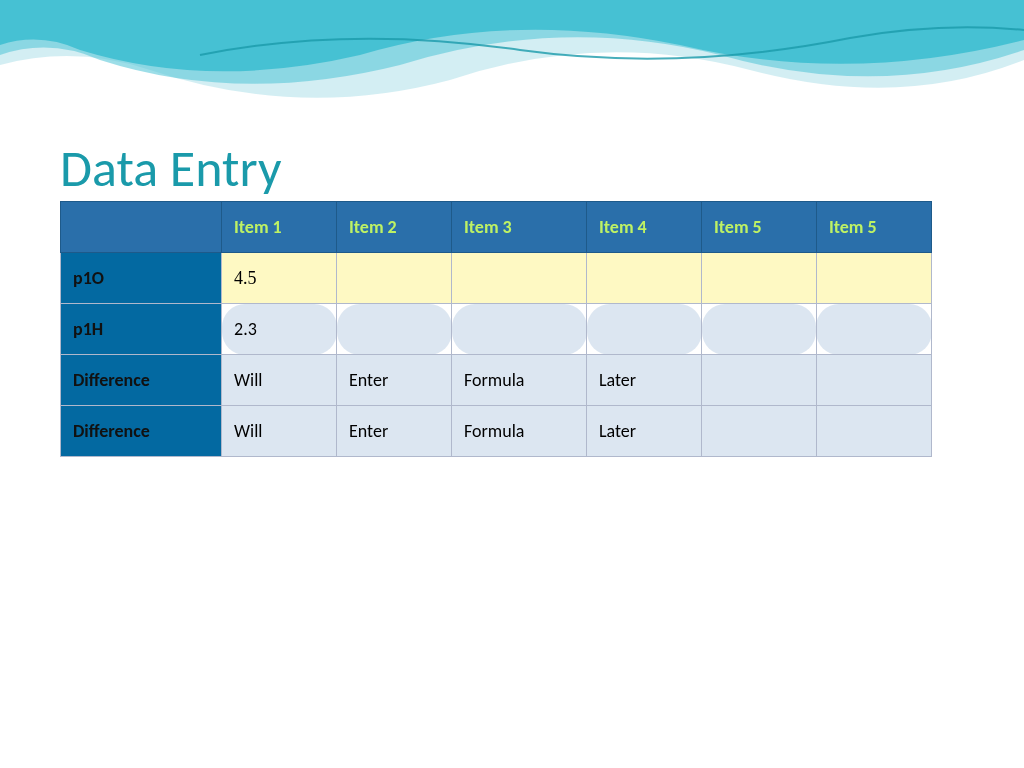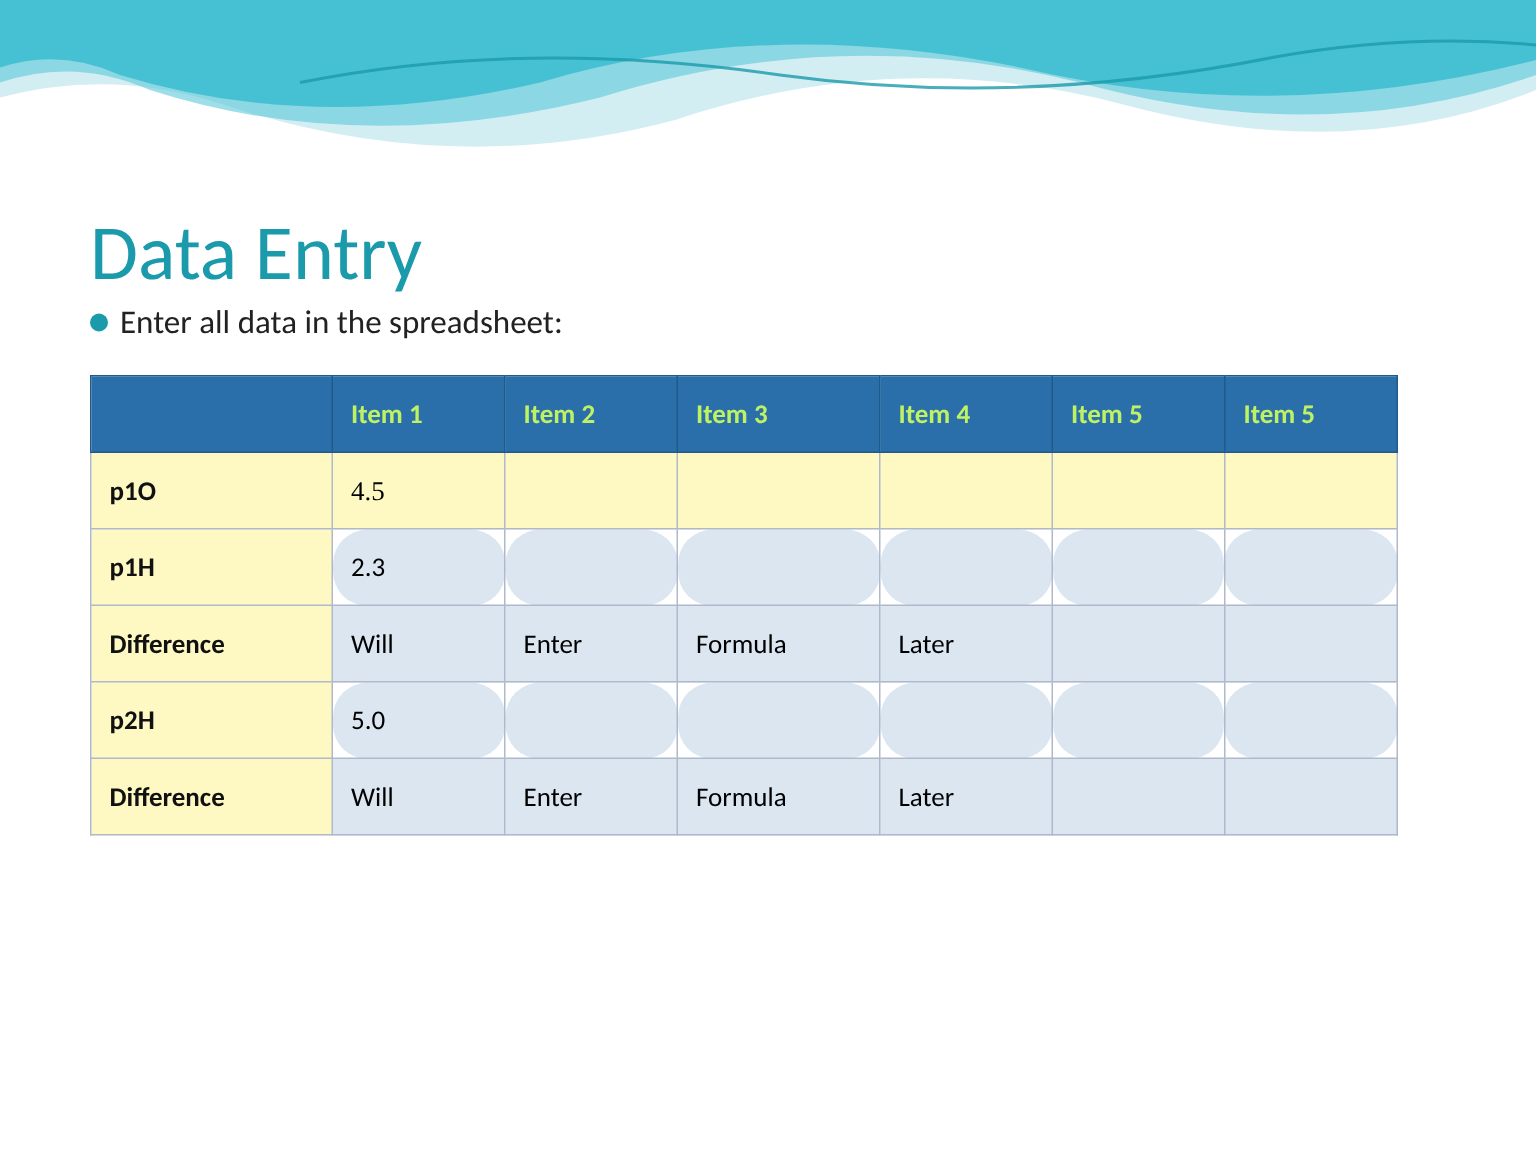--- a/index.html
+++ b/index.html
@@ -84,21 +84,21 @@
 
     .data-table td {
       font-size: 18px;
       padding: 14px 12px;
       border: 1px solid #b0b8cc;
       vertical-align: middle;
     }
 
     
     .data-table td:first-child {
-      background: #fef9c3;
+      background: #0369a1;
       font-weight: 700;
       color: #111;
     }
 
     
     .row-p1o td:not(:first-child),
     .row-p2o td:not(:first-child) {
       background: #ffffff;
     }
 
@@ -143,24 +143,20 @@
     <path d="M0,0 L1024,0 L1024,40 Q850,85 680,45 Q510,10 360,55 Q210,90 80,50 Q40,32 0,45 Z" fill="#2ab8cc" opacity="0.7"></path>
 
     <path d="M200,55 Q350,25 520,50 Q680,72 850,38 Q940,22 1024,30" fill="none" stroke="#1a9aaa" stroke-width="2" opacity="0.8"></path>
   </svg>
 </div>
 
 <div class="content">
 
   <h1 class="page-title">Data Entry</h1>
 
-  <div class="subtitle-line">
-    <div class="bullet-dot"></div>
-    <span class="subtitle-text">Enter all data in the spreadsheet:</span>
-  </div>
 
   <table class="data-table">
     <thead>
       <tr>
         <th class="empty-header"></th>
         <th>Item 1</th>
         <th>Item 2</th>
         <th>Item 3</th>
         <th>Item 4</th>
         <th>Item 5</th>
@@ -188,29 +184,20 @@
         </tr>
         <tr class="row-diff1">
           <td>Difference</td>
           <td>Will</td>
           <td>Enter</td>
           <td>Formula</td>
           <td>Later</td>
           <td></td>
           <td></td>
         </tr>
-        <tr class="row-p2h">
-          <td>p2H</td>
-          <td>5.0</td>
-          <td></td>
-          <td></td>
-          <td></td>
-          <td></td>
-          <td></td>
-        </tr>
         <tr class="row-diff2">
           <td>Difference</td>
           <td>Will</td>
           <td>Enter</td>
           <td>Formula</td>
           <td>Later</td>
           <td></td>
           <td></td>
         </tr>
       </tbody>

